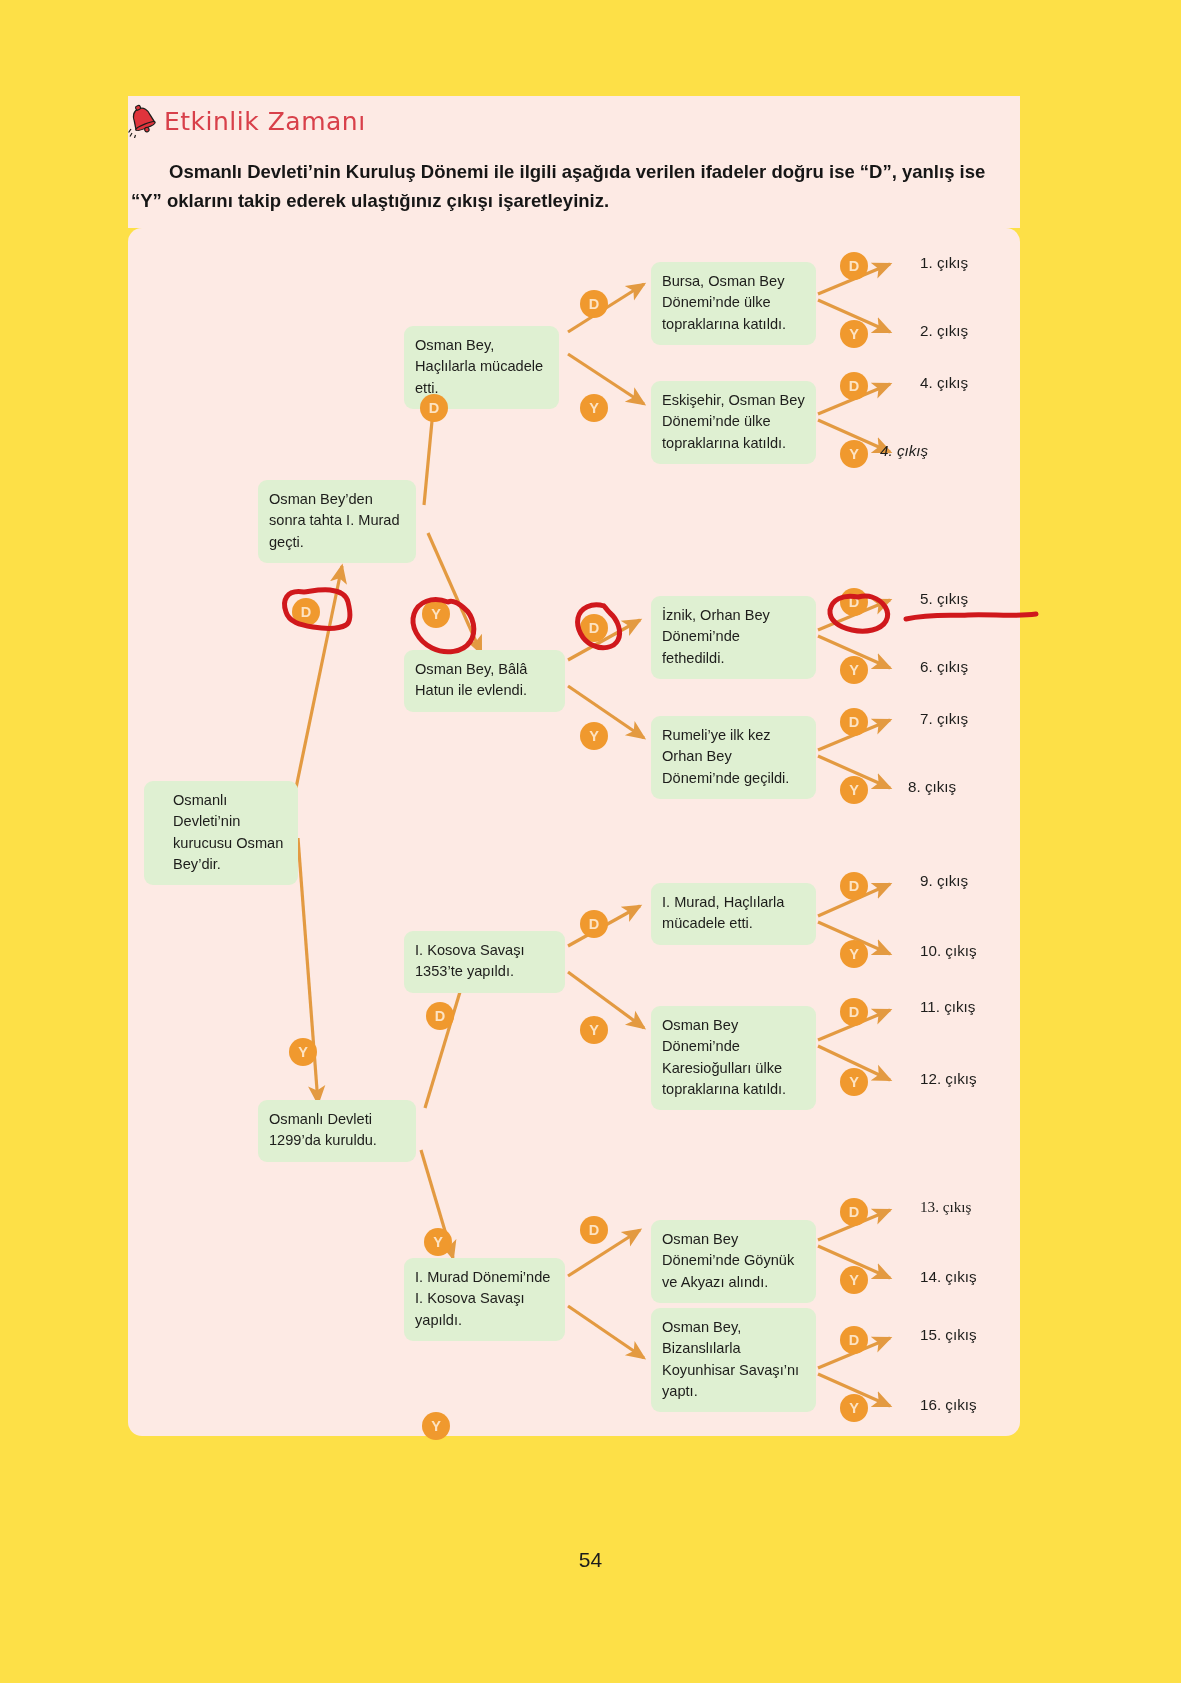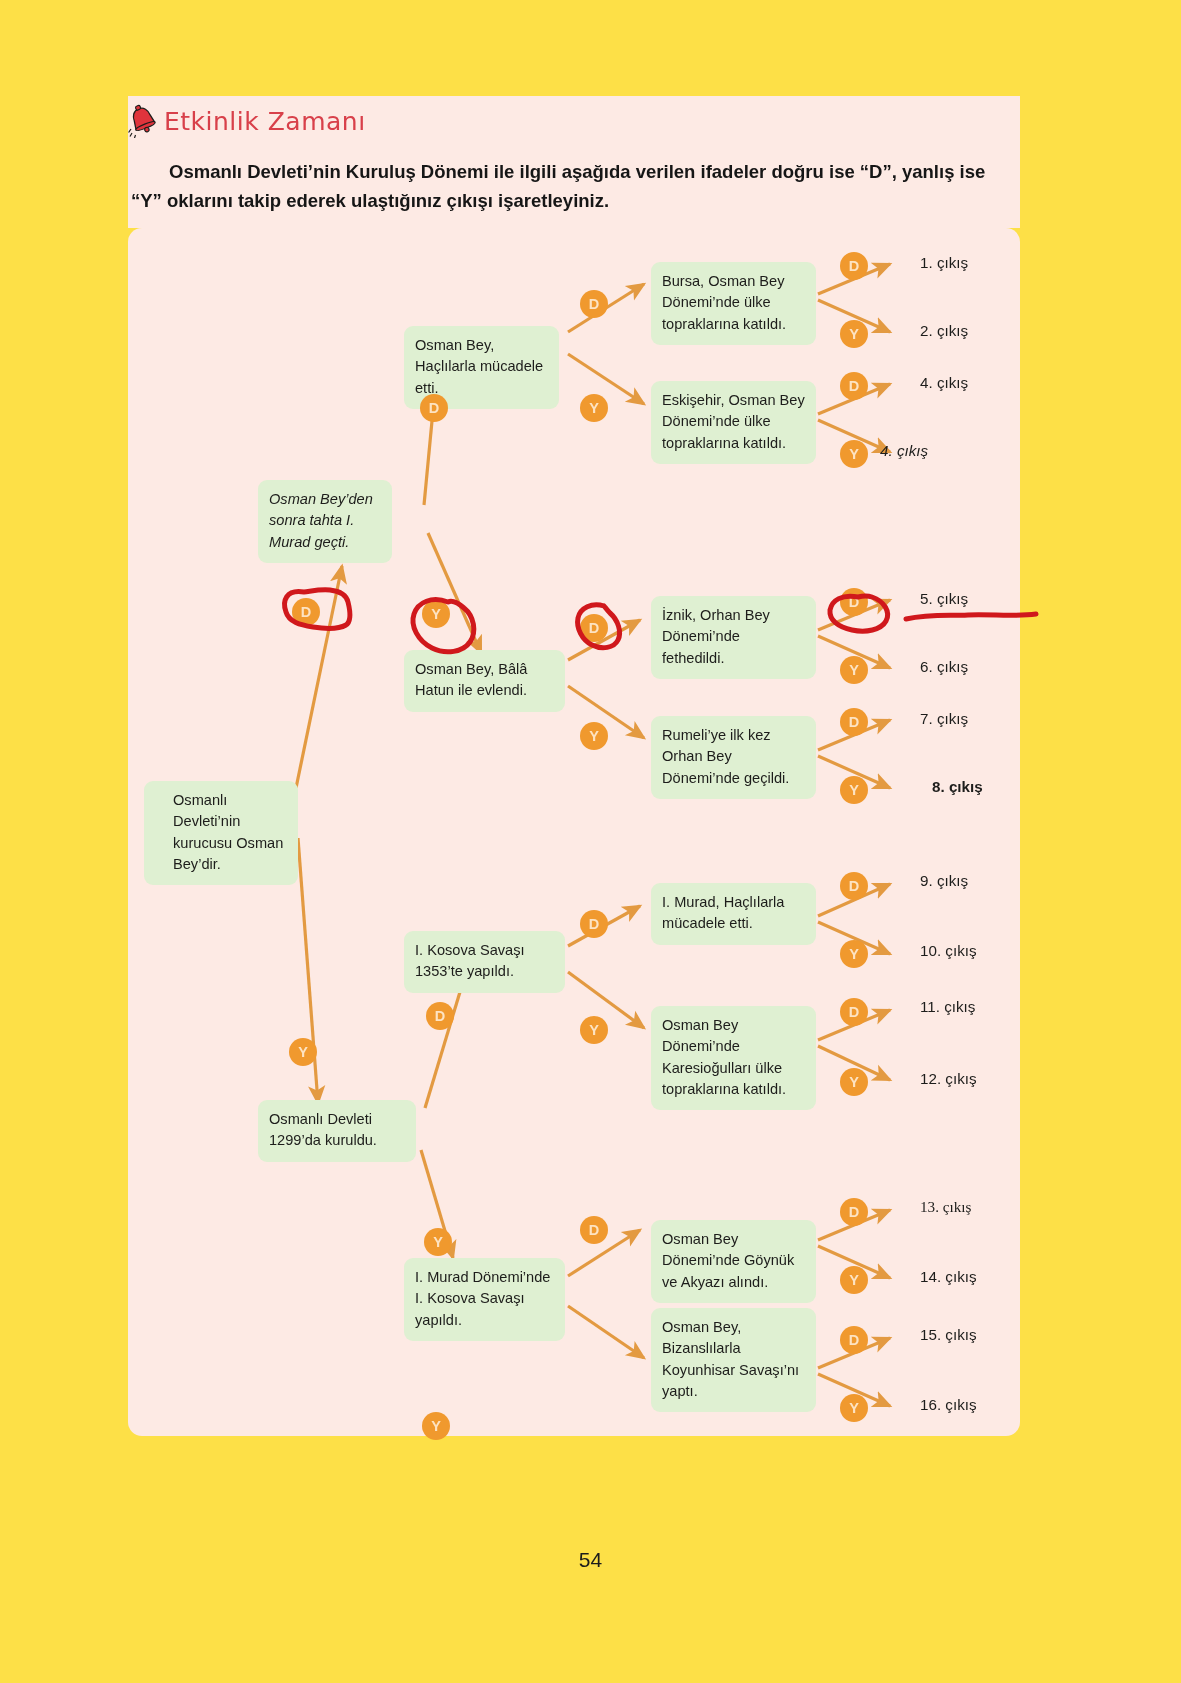--- a/index.html
+++ b/index.html
@@ -210,21 +210,21 @@
 
     <div class="node" style="left:276px; top:98px; width:155px;">
       <span>Osman Bey, Haçlılarla mücadele etti.</span>
     </div>
     <div class="node" style="left:523px; top:34px; width:165px;">
       <span>Bursa, Osman Bey Dönemi’nde ülke topraklarına katıldı.</span>
     </div>
     <div class="node" style="left:523px; top:153px; width:165px;">
       <span>Eskişehir, Osman Bey Dönemi’nde ülke topraklarına katıldı.</span>
     </div>
-    <div class="node" style="left:130px; top:252px; width:134px;font-style:italic;">
+    <div class="node" style="left:130px; top:252px; width:158px;">
       <span>Osman Bey’den sonra tahta I. Murad geçti.</span>
     </div>
     <div class="node" style="left:276px; top:422px; width:161px;">
       <span>Osman Bey, Bâlâ Hatun ile evlendi.</span>
     </div>
     <div class="node" style="left:523px; top:368px; width:165px;">
       <span>İznik, Orhan Bey Dönemi’nde fethedildi.</span>
     </div>
     <div class="node" style="left:523px; top:488px; width:165px;">
       <span>Rumeli’ye ilk kez Orhan Bey Dönemi’nde geçildi.</span>
@@ -352,21 +352,21 @@
     <div class="exit-label" style="left:792px; top:146px;">
       <span>4. çıkış</span></div>
     <div class="exit-label" style="left:752px; top:214px;font-style:italic;">
       <span>4. çıkış</span></div>
     <div class="exit-label" style="left:792px; top:362px;">
       <span>5. çıkış</span></div>
     <div class="exit-label" style="left:792px; top:430px;">
       <span>6. çıkış</span></div>
     <div class="exit-label" style="left:792px; top:482px;">
       <span>7. çıkış</span></div>
-    <div class="exit-label" style="left:804px; top:550px;font-weight:bold;">
+    <div class="exit-label" style="left:780px; top:550px;">
       <span>8. çıkış</span></div>
     <div class="exit-label" style="left:792px; top:644px;">
       <span>9. çıkış</span></div>
     <div class="exit-label" style="left:792px; top:714px;">
       <span>10. çıkış</span></div>
     <div class="exit-label" style="left:792px; top:770px;">
       <span>11. çıkış</span></div>
     <div class="exit-label" style="left:792px; top:842px;">
       <span>12. çıkış</span></div>
     <div class="exit-label" style="left:792px; top:970px;font-family:Liberation Serif, serif;">

